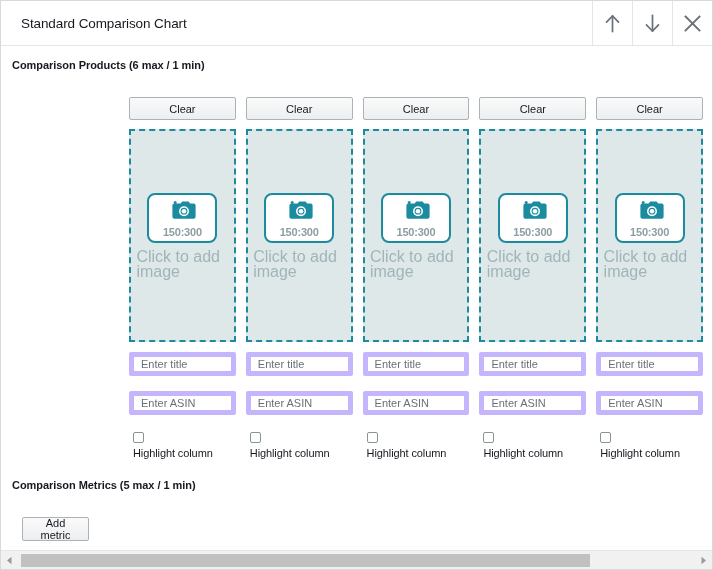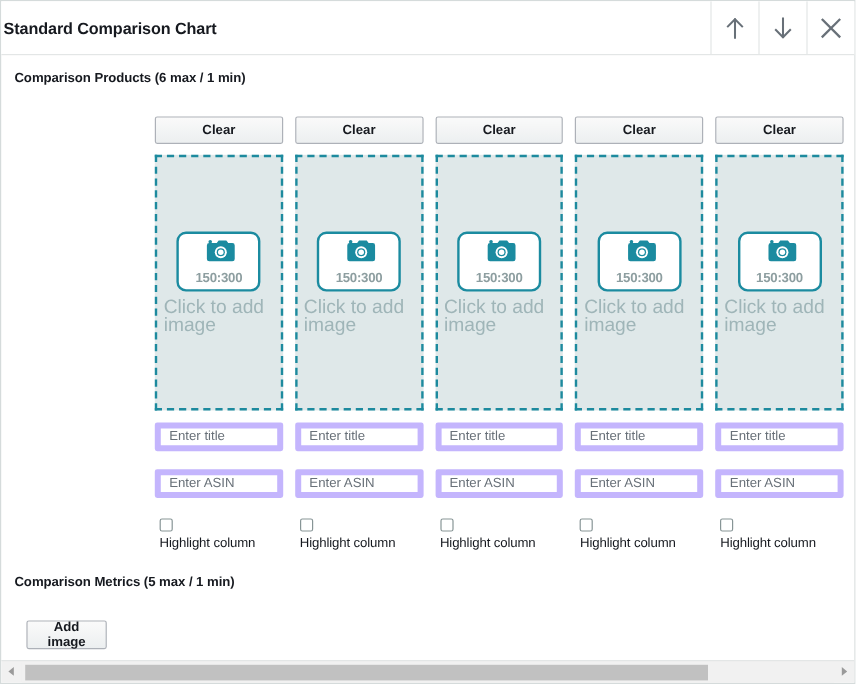--- a/index.html
+++ b/index.html
@@ -33,23 +33,23 @@
     box-sizing: border-box;
     border-bottom: 1px solid #e3e6e6;
     display: flex;
     align-items: stretch;
     background: #ffffff;
   }
   .titlebar-title {
     flex: 1 1 auto;
     display: flex;
     align-items: center;
-    padding-left: 2px;
+    padding-left: 20px;
     font-size: 13.5px;
-    font-weight: bold;
+    font-weight: normal;
     color: #16191f;
     letter-spacing: -0.1px;
   }
   .titlebar-actions {
     display: flex;
     align-items: stretch;
   }
   .icon-btn {
     width: 39px;
     display: flex;
@@ -105,21 +105,20 @@
     background: linear-gradient(#fafafa, #eceff0);
     color: #16191f;
     font-family: "Liberation Sans", sans-serif;
     font-size: 11px;
     display: flex;
     align-items: center;
     justify-content: center;
     cursor: pointer;
     padding: 10px;
     width: 100%;
-    font-weight: bold;
   }
   .btn-add-metric {
     position: absolute;
     left: 21px;
     top: 516px;
     width: 67px;
     height: 24px;
   }
 
   
@@ -412,21 +411,21 @@
       <label class="check-wrap">
         <span class="cbox"></span>
         <span class="check-label">Highlight column</span>
       </label>
     </div>
 
   </div>
 
   <div class="section-label sec-metrics-label">Comparison Metrics (5 max / 1 min)</div>
 
-  <button class="btn btn-add-metric">Add image</button>
+  <button class="btn btn-add-metric">Add metric</button>
 
   <div class="hscroll">
     <div class="sb-arrow">
       <span>
         <svg width="7" height="9" viewBox="0 0 7 9">
             <polygon points="5.5,0.8 5.5,8.2 1.0,4.5" fill="#9a9a9a"></polygon>
           </svg>
       </span>
     </div>
     <div class="sb-track">

